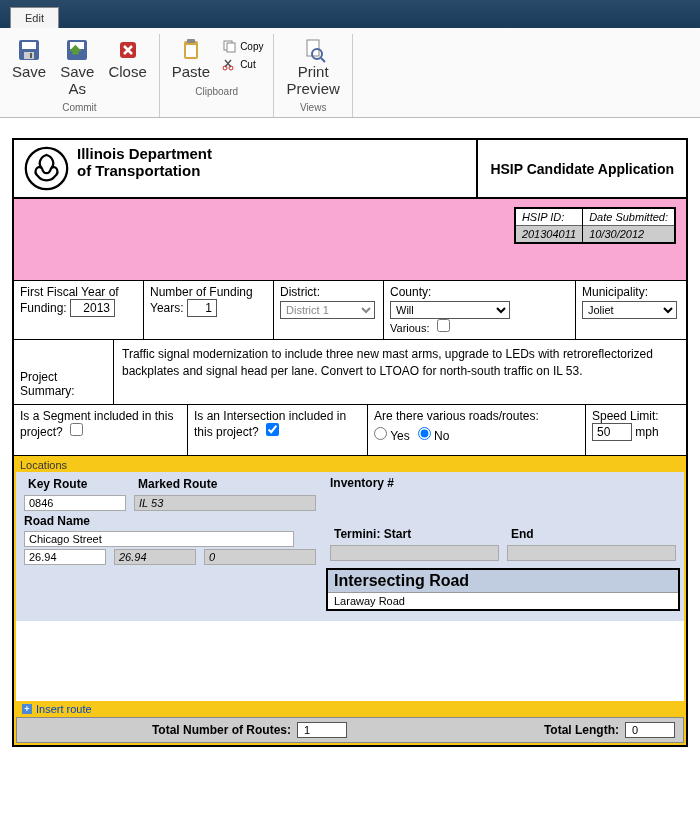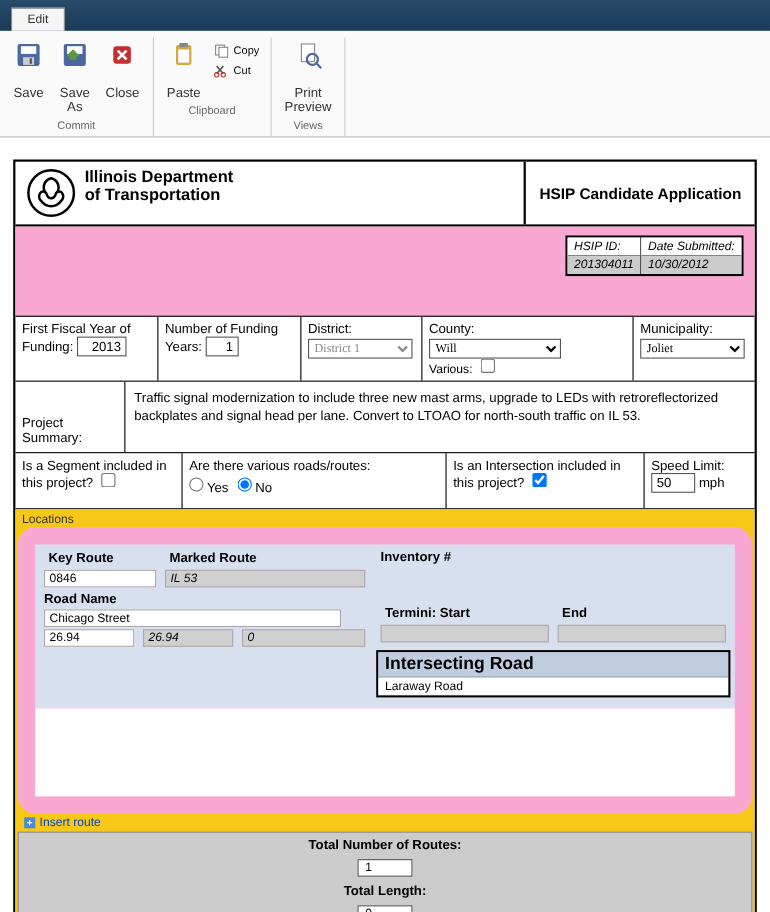--- a/index.html
+++ b/index.html
@@ -3,21 +3,21 @@
 <meta charset="utf-8">
 <style>
 * { box-sizing: border-box; margin: 0; padding: 0; }
 body { font-family: "Segoe UI", Tahoma, sans-serif; font-size: 12px; background: #fff; width: 700px; }
 .titlebar { background: linear-gradient(#2a4a6a, #1a3a5a); color: #fff; height: 28px; position: relative; }
 .tab-edit { position: absolute; bottom: 0; left: 10px; background: #f5f5f5; color: #333; padding: 4px 14px; border: 1px solid #888; border-bottom: none; font-size: 11px; }
 .ribbon { background: #fafafa; border-bottom: 1px solid #bbb; padding: 6px 0 0; display: flex; }
 .rgroup { border-right: 1px solid #ccc; padding: 0 6px; text-align: center; }
 .rrow { display: flex; gap: 2px; align-items: flex-start; }
 .rbtn { display: flex; flex-direction: column; align-items: center; padding: 2px 6px; cursor: pointer; min-width: 40px; }
-.rlabel { font-size: 12px; color: #333; margin-top: 14px; text-align: center; line-height: 1.1; }
+.rlabel { font-size: 15px; color: #333; margin-top: 0; text-align: center; line-height: 1.1; }
 .grouplabel { font-size: 10px; color: #666; padding: 3px 0 4px; }
 .sub-btns { display: flex; flex-direction: column; gap: 2px; padding-top: 4px; }
 .sub-btn { display: flex; align-items: center; gap: 4px; font-size: 10px; cursor: pointer; padding: 1px 4px; }
 .form-wrap { border: 2px solid #000; margin: 20px 12px 0; background: #fff; }
 .header-row { display: flex; border-bottom: 2px solid #000; }
 .logo-cell { display: flex; align-items: flex-start; gap: 8px; padding: 6px 10px; border-right: 2px solid #000; flex: 1; }
 .logo-svg { width: 45px; height: 45px; }
 .logo-text { font-family: Arial, sans-serif; font-weight: bold; font-size: 15px; line-height: 1.1; }
 .app-title-cell { display: flex; align-items: center; justify-content: center; padding: 0 12px; font-weight: bold; font-size: 14px; }
 .blue-band { background: #f9a8d4; position: relative; height: 82px; border-bottom: 1px solid #000; font-style: italic; }
@@ -25,43 +25,43 @@
 .hsip-box { position: absolute; right: 10px; top: 8px; border: 2px solid #000; display: flex; background: #fff; }
 .hsip-col { border-right: 1px solid #000; padding: 0; }
 .hsip-col:last-child { border-right: none; }
 .hsip-lbl { font-size: 11px; padding: 2px 6px; background: #fff; border-bottom: 1px solid #666; }
 .hsip-val { font-size: 11px; padding: 2px 6px; background: #ccc; }
 .row1 { display: flex; border-bottom: 1px solid #000; }
 .cell { border-right: 1px solid #000; padding: 4px 6px; font-size: 12px; }
 .cell:last-child { border-right: none; }
 .cell label { display: block; font-size: 12px; margin-bottom: 2px; }
 .inline-input { border: 1px solid #555; padding: 1px 4px; font-size: 12px; width: 45px; text-align: right; }
-.sel { border: 1px solid #555; font-size: 11px; padding: 1px; background: #fff; font-family: Liberation Serif, serif; }
+.sel { border: 1px solid #555; font-size: 11px; padding: 1px; background: #fff; }
 .summary-row { display: flex; border-bottom: 1px solid #000; }
 .summary-lbl { border-right: 1px solid #000; padding: 30px 6px 6px; width: 100px; font-size: 12px; }
 .summary-txt { flex: 1; padding: 6px 8px; font-size: 12px; line-height: 1.4; }
 .row2 { display: flex; border-bottom: 1px solid #000; }
 .row2 .cell { padding: 4px 6px 10px; }
 .chk { margin-left: 4px; }
 .radio-row { display: flex; gap: 8px; margin-top: 4px; }
 .yellow-box { background: #f8c818; margin: 0; padding: 2px; }
 .yellow-title { font-size: 11px; padding: 1px 4px; color: #333; }
-.loc-body { background: #f9a8d4; padding: 16px; border-radius: 17px; }
+.loc-body { background: #be185d; padding: 0; }
 .loc-grid { background: #d8e0f0; padding: 2px 4px 10px; }
 .loc-row { display: flex; gap: 0; }
 .loc-col { padding: 1px 4px; }
 .loc-hdr { font-weight: bold; font-size: 12px; padding: 2px 4px; }
 .loc-val { background: #fff; border: 1px solid #aaa; padding: 1px 4px; font-size: 11px; min-height: 16px; }
 .loc-val.gray { background: #d0d0d0; font-style: italic; }
 .intersect-box { border: 2px solid #000; margin-top: 6px; }
 .intersect-hdr { background: #c0cce0; font-weight: bold; font-size: 16px; padding: 2px 6px; border-bottom: 1px solid #999; }
 .intersect-val { background: #fff; padding: 2px 6px; font-size: 11px; }
 .insert-link { color: #0044cc; font-size: 11px; padding: 2px 6px; cursor: pointer; display: flex; align-items: center; gap: 4px; }
 .plus-ico { width: 10px; height: 10px; background: #4a88d8; color: #fff; display: inline-flex; align-items: center; justify-content: center; font-size: 9px; font-weight: bold; }
-.totals-row { background: #ccc; display: flex; padding: 4px 8px; font-weight: bold; font-size: 12px; gap: 6px; align-items: center; border: 1px solid #888; flex-direction: column; }
+.totals-row { background: #ccc; display: flex; padding: 4px 8px; font-weight: bold; font-size: 12px; gap: 6px; align-items: center; border: 1px solid #888; }
 .tot-input { border: 1px solid #555; padding: 1px 6px; font-size: 11px; background: #fff; font-weight: normal; width: 50px; }
 .white-fill { background: #fff; height: 80px; }
 </style>
 </head>
 <body>
 
 <div class="titlebar">
   <div class="tab-edit">Edit</div>
 </div>
 
@@ -196,34 +196,34 @@
       <select class="sel" style="width:95px"><option>Joliet</option></select>
     </div>
   </div>
 
   <div class="summary-row">
     <div class="summary-lbl">Project Summary:</div>
     <div class="summary-txt">Traffic signal modernization to include three new mast arms, upgrade to LEDs with retroreflectorized backplates and signal head per lane. Convert to LTOAO for north-south traffic on IL 53.</div>
   </div>
 
   <div class="row2">
-    <div class="cell" style="width:152px">
+    <div class="cell" style="width:174px">
       <span>Is a Segment included in this project?</span>
       <input type="checkbox" class="chk" style="">
+    </div>
+    <div class="cell" style="width:180px">
+      <span>Is an Intersection included in this project?</span>
+      <input type="checkbox" class="chk" checked="" style="">
     </div>
     <div class="cell" style="flex:1">
       <span>Are there various roads/routes:</span>
       <div class="radio-row">
         <label><input type="radio" name="vr" style=""> <span>Yes</span></label>
         <label><input type="radio" name="vr" checked="" style=""> <span>No</span></label>
       </div>
-    </div>
-    <div class="cell" style="width:180px">
-      <span>Is an Intersection included in this project?</span>
-      <input type="checkbox" class="chk" checked="" style="">
     </div>
     <div class="cell" style="width:100px">
       <span>Speed Limit:</span><br>
       <input class="inline-input" style="width: 40px; text-align: left;" value="50">
       <span>mph</span>
     </div>
   </div>
 
   <div class="yellow-box">
     <div class="yellow-title">Locations</div>

